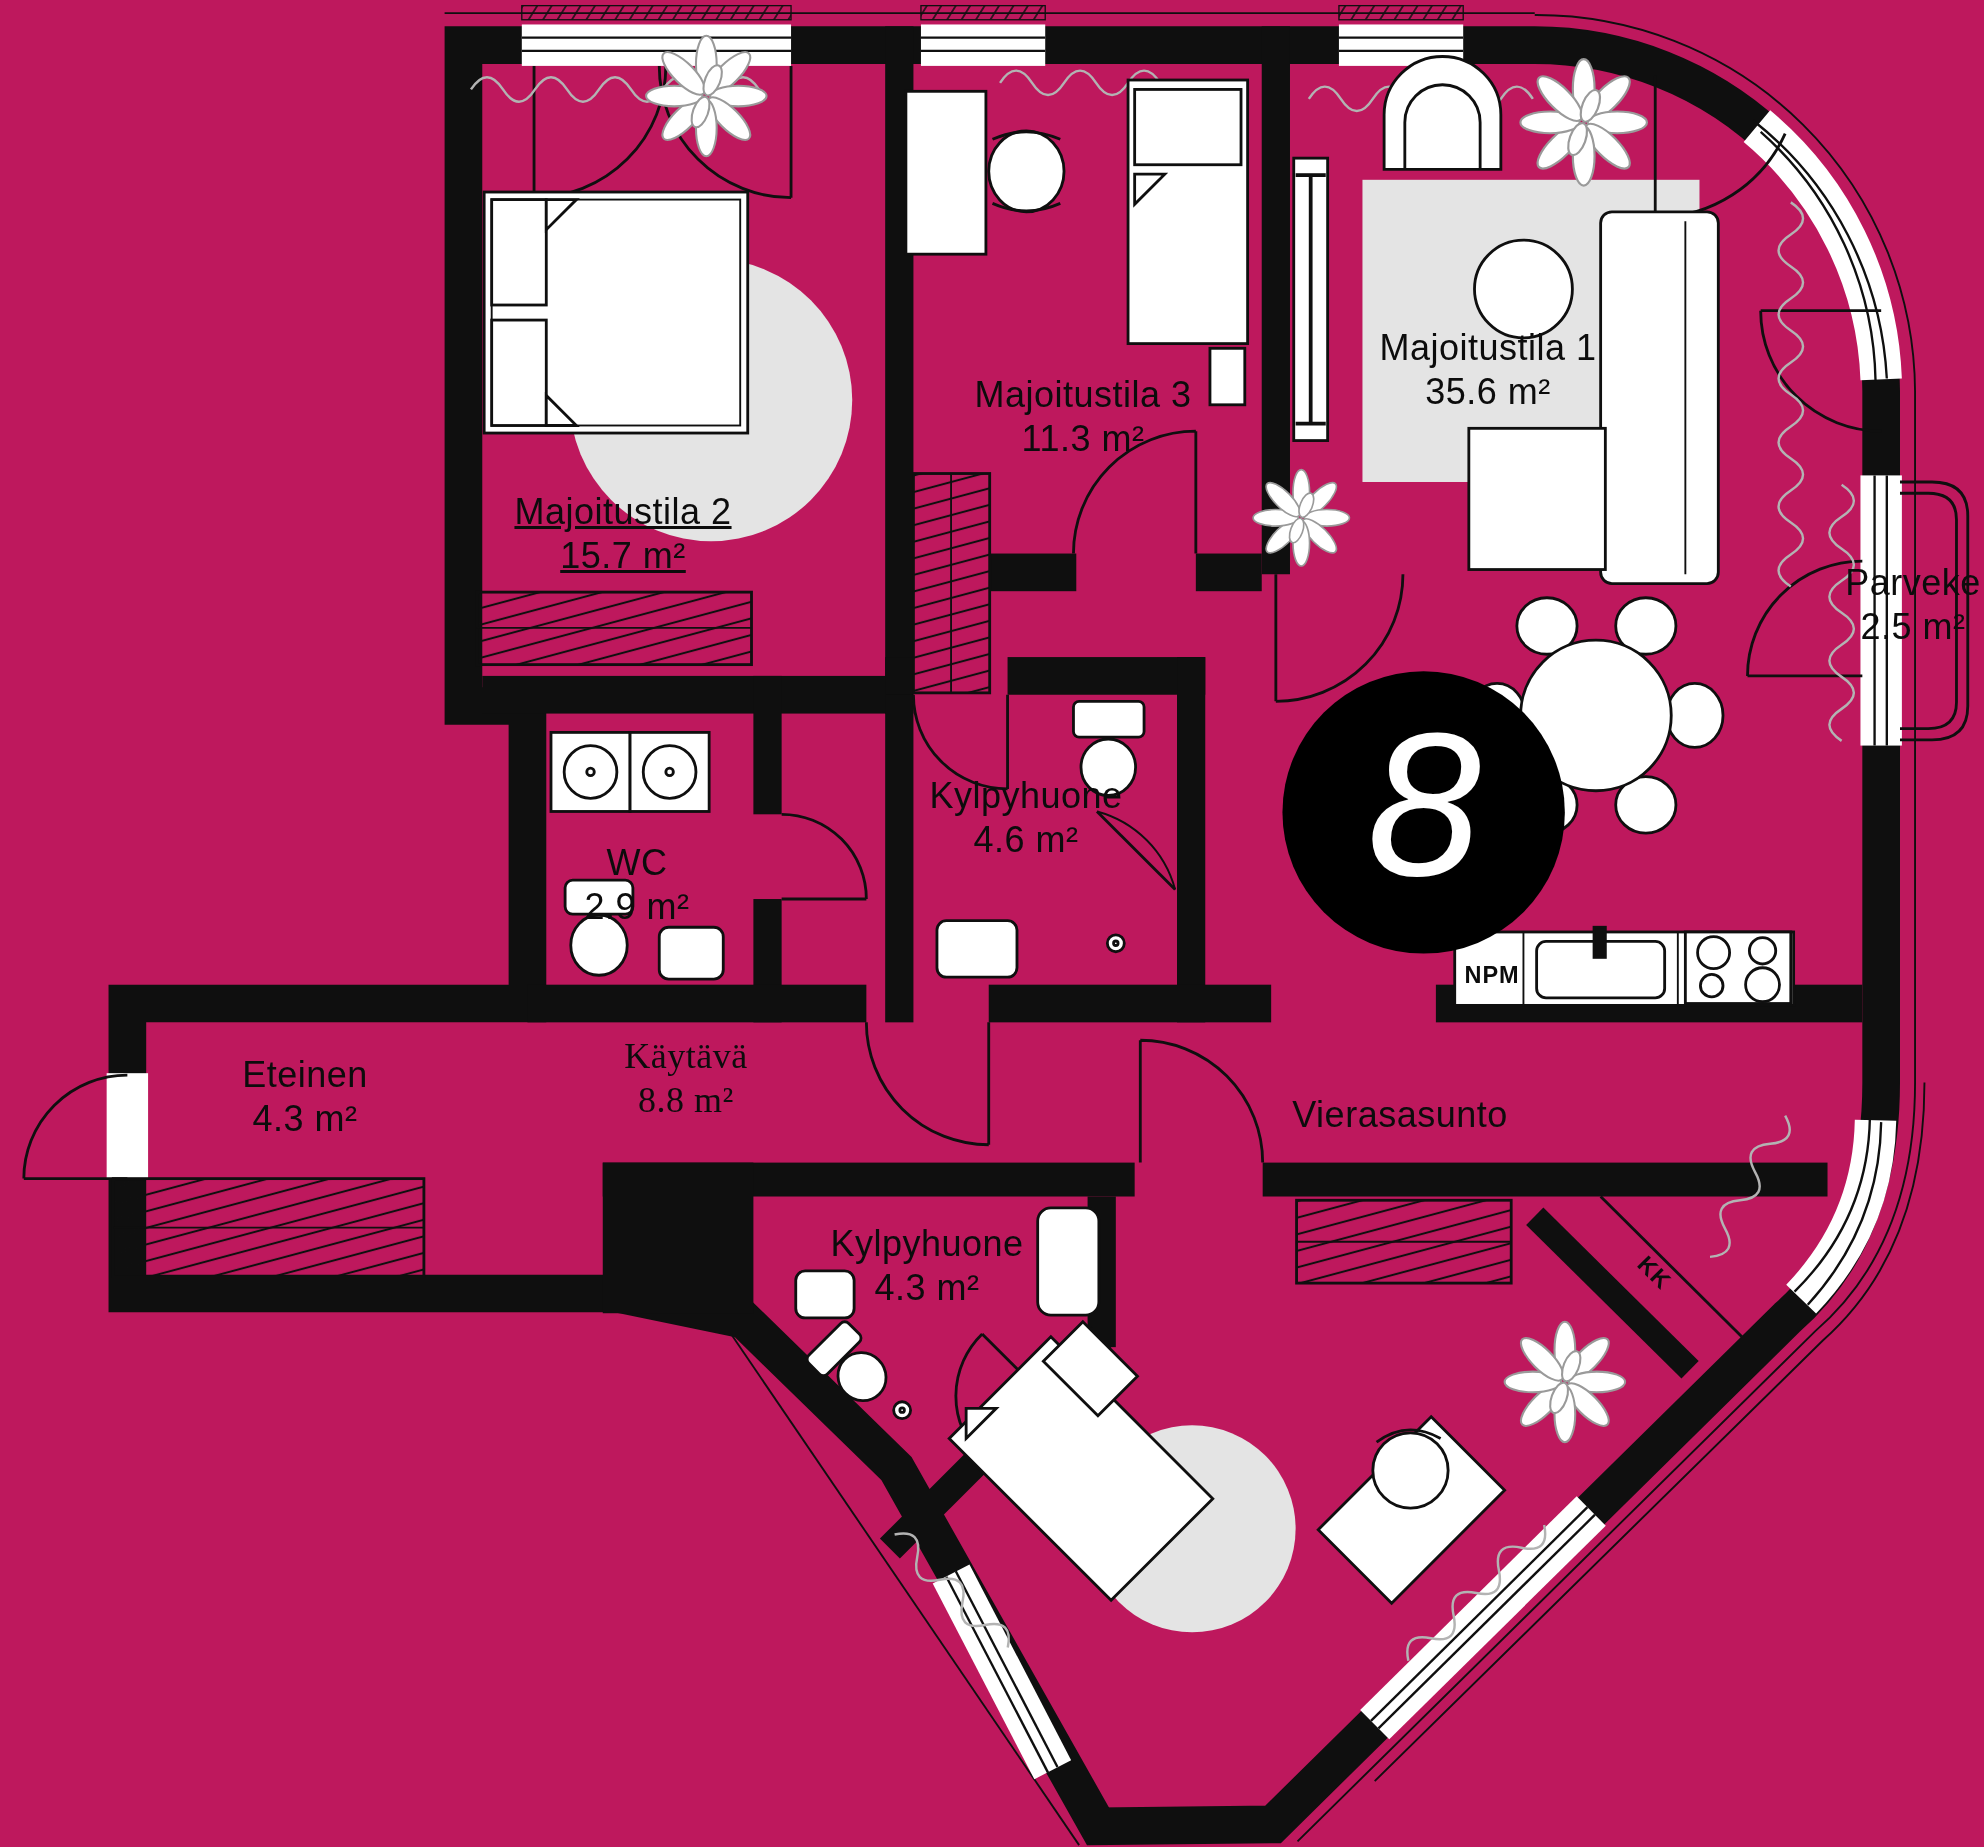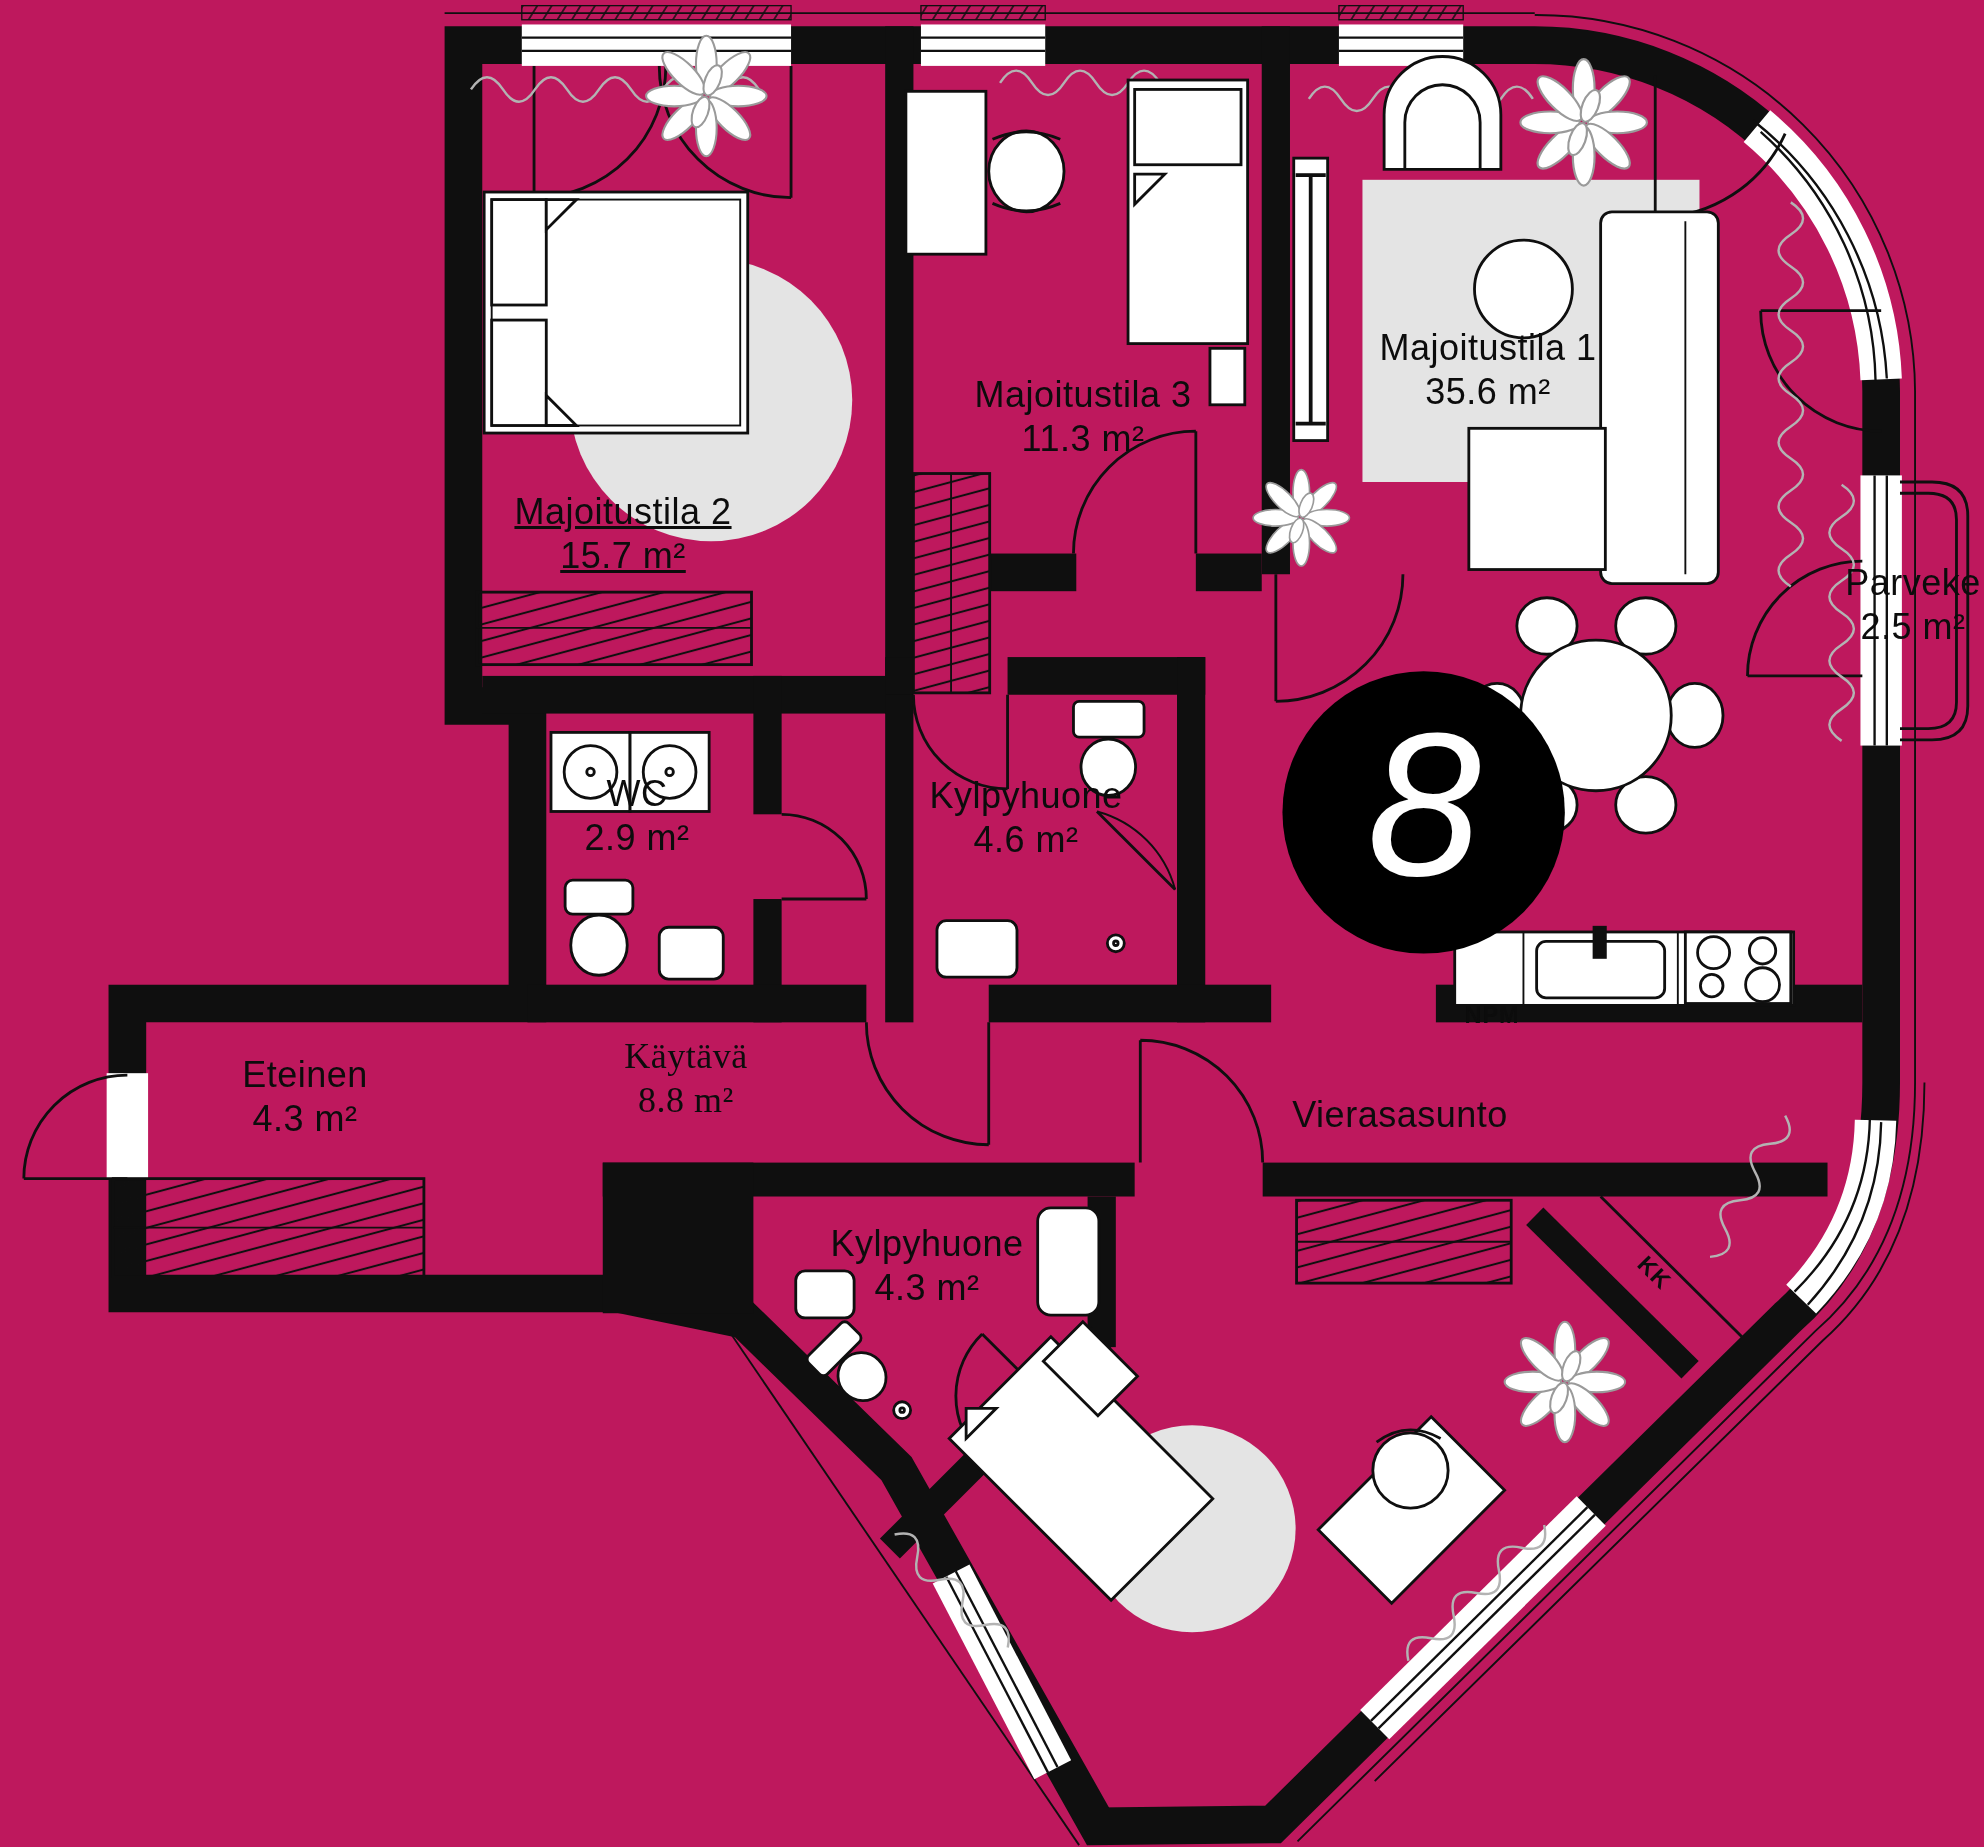--- a/index.html
+++ b/index.html
@@ -309,41 +309,41 @@
     <span class="ar">11.3 m²</span>
   </div>
   <div class="lbl" style="left:1026px;top:774px;">
     <span class="nm">Kylpyhuone</span>
     <span class="ar">4.6 m²</span>
   </div>
   <div class="lbl" style="left:927px;top:1222px;">
     <span class="nm">Kylpyhuone</span>
     <span class="ar">4.3 m²</span>
   </div>
-  <div class="lbl" style="left:637px;top:772px;">
+  <div class="lbl" style="left:637px;top:841px;">
     <span class="nm">WC</span>
     <span class="ar">2.9 m²</span>
   </div>
   <div class="lbl" style="left:305px;top:1053px;">
     <span class="nm">Eteinen</span>
     <span class="ar">4.3 m²</span>
   </div>
   <div class="lbl" style="left:686px;top:1034px;font-family:Liberation Serif, serif;">
     <span class="nm">Käytävä</span>
     <span class="ar">8.8 m²</span>
   </div>
   <div class="lbl" style="left:1400px;top:1058px;margin-top:35px;">
     <span class="nm">Vierasasunto</span>
   </div>
   <div class="lbl" style="left:1913px;top:561px;">
     <span class="nm">Parveke</span>
     <span class="ar">2.5 m²</span>
   </div>
 
-  <div class="lbl lbl-small" style="left:1492px;top:993px;text-align:center;">
+  <div class="lbl lbl-small" style="left:1492px;top:953px;text-align:center;">
     <span>NPM</span>
   </div>
   <div class="kk" style="left:1654px;top:1273px;">
     <span>KK</span>
   </div>
 
   <div class="unit" style="left:1424px;top:813px;">
     <span>8</span>
   </div>
 </div>

